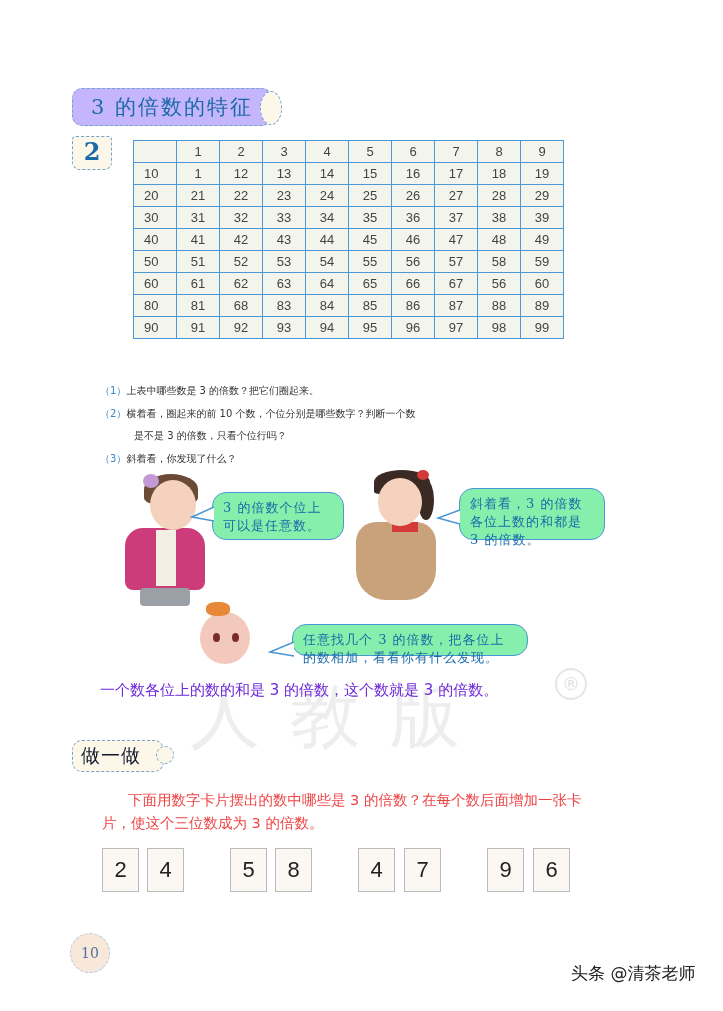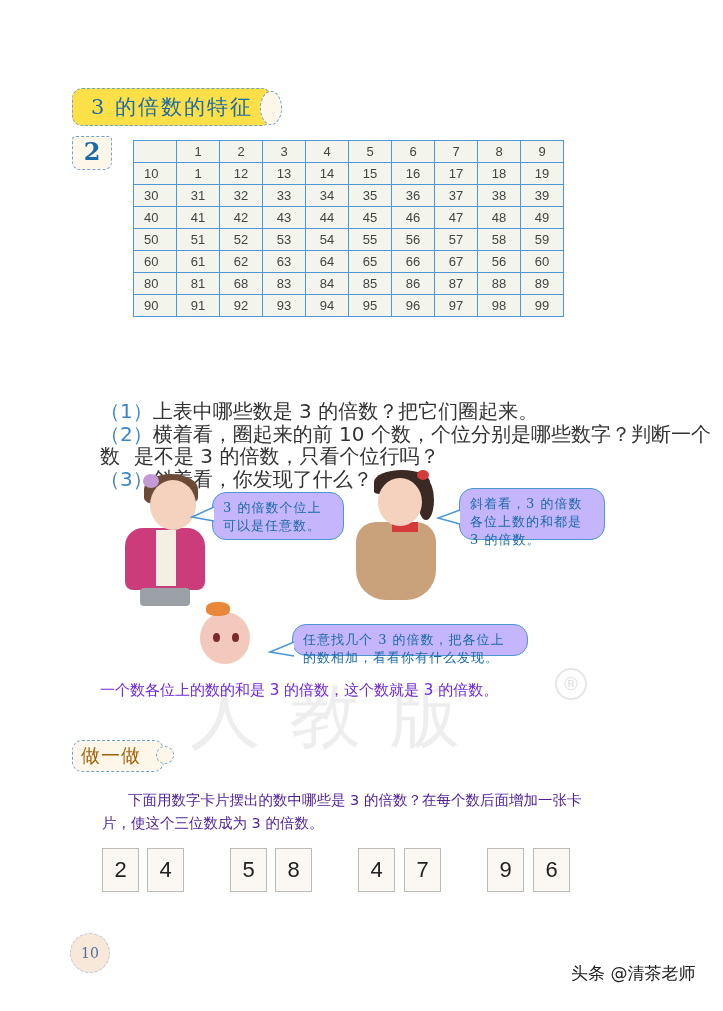--- a/index.html
+++ b/index.html
@@ -2,43 +2,43 @@
 <html><head>
 <meta charset="utf-8">
 <style>
   html, body { margin:0; padding:0; }
   body { width:723px; height:1011px; background:#ffffff; position:relative; overflow:hidden;
          font-family:"DejaVu Sans", "Liberation Sans", sans-serif; color:#333; }
   .abs { position:absolute; }
 
   
   .title-banner { left:72px; top:88px; width:200px; height:38px; border:1.5px dashed #6fa2cf;
-     border-radius:10px; background:#fde047; box-sizing:border-box; }
+     border-radius:10px; background:#c4b5fd; box-sizing:border-box; }
   .title-banner .t { position:absolute; left:18px; top:4px; font-size:21px; color:#1b6aa8; letter-spacing:2px;
      font-family:"DejaVu Serif", serif; }
   .title-scroll { left:260px; top:91px; width:22px; height:34px; border:1.5px dashed #6fa2cf; border-radius:50%;
      background:#fdf7ea; box-sizing:border-box; }
 
   .num-badge { left:72px; top:136px; width:40px; height:34px; border:1.5px dashed #6fa2cf; border-radius:4px 4px 8px 8px;
      background:#fdf7ea; box-sizing:border-box; text-align:center; }
   .num-badge span { font-size:24px; font-weight:bold; color:#1b6aa8; font-family:"DejaVu Serif", serif; line-height:30px; }
 
   
   .grid { left:133px; top:140px; border-collapse:collapse; background:#f3f4ec; }
   .grid td { border:1.5px solid #4d97d6; width:42px; height:21px; text-align:center; font-size:13px; color:#444;
      padding:0; font-family:"Liberation Sans", sans-serif; }
   .grid td.rowhead { text-align:left; padding-left:10px; width:32px; }
 
   
-  .q { left:100px; font-size:20px; color:#333; line-height:22px;margin-top:20px; }
+  .q { left:100px; font-size:10px; color:#333; line-height:22px; }
   .q .n { color:#3a86c9; }
   .q1 { top:380px; } .q2 { top:403px; } .q2b { top:425px; left:134px; } .q3 { top:448px; }
 
   
-  .bubble { border:1.5px solid #4d97d6; border-radius:14px; background:#c4b5fd; box-sizing:border-box;
+  .bubble { border:1.5px solid #4d97d6; border-radius:14px; background:#86efac; box-sizing:border-box;
      color:#1b6aa8; font-size:13px; line-height:18px; padding:6px 10px; letter-spacing:1px;
      font-family:"DejaVu Serif", serif; }
   .b1 { left:212px; top:492px; width:132px; height:48px; }
   .b2 { left:459px; top:488px; width:146px; height:52px; }
   .b3 { left:292px; top:624px; width:236px; height:32px; }
   .girl1-head { left:150px; top:480px; width:46px; height:50px; background:#f4d2bd; border-radius:50%; }
   .girl1-hair { left:144px; top:474px; width:54px; height:30px; background:#6b4a36; border-radius:50% 50% 20% 20%; }
   .girl1-bow { left:143px; top:474px; width:16px; height:14px; background:#c49ad6; border-radius:50%; }
   .girl1-body { left:125px; top:528px; width:80px; height:62px; background:#cc3b7a; border-radius:18px 18px 8px 8px; }
   .girl1-shirt { left:156px; top:530px; width:20px; height:56px; background:#f3efe2; }
@@ -59,24 +59,24 @@
   .conclusion { left:100px; top:681px; font-size:15px; color:#6d28d9; }
 
   .watermark-r { left:555px; top:668px; width:28px; height:28px; border:2px solid #e6e6e6; border-radius:50%;
      color:#e0e0e0; font-size:18px; text-align:center; line-height:28px; }
   .watermark-text { left:190px; top:670px; font-size:70px; color:#eeeeee; font-family:"DejaVu Serif", serif;
      letter-spacing:30px; }
 
   
   .doit { left:72px; top:740px; width:92px; height:32px; border:1.5px dashed #6fa2cf; border-radius:10px;
      background:#fdf7ea; box-sizing:border-box; }
-  .doit span { position:absolute; left:8px; top:2px; font-size:19px; color:#a16207; letter-spacing:1px; font-family:"DejaVu Serif", serif; }
+  .doit span { position:absolute; left:8px; top:2px; font-size:19px; color:#0f172a; letter-spacing:1px; font-family:"DejaVu Serif", serif; }
   .doit-bulb { left:156px; top:746px; width:18px; height:18px; border:1.5px dashed #6fa2cf; border-radius:50%; background:#fdf7ea; box-sizing:border-box; }
 
-  .instr { left:100px; font-size:14.5px; color:#4c1d95; line-height:24px; }
+  .instr { left:100px; font-size:14.5px; color:#ef4444; line-height:24px; }
   .instr1 { top:788px; left:128px; } .instr2 { top:811px; left:102px; }
 
   .card { width:37px; height:44px; background:#fbf7f2; border:1.5px solid #bbb; box-sizing:border-box;
      text-align:center; line-height:42px; font-size:22px; color:#222; font-family:"Liberation Sans", sans-serif; top:848px; }
 
   .pagenum { left:70px; top:933px; width:40px; height:40px; background:#f7e8d9; border-radius:50%;
      border:1.5px dashed #b9c8e2; box-sizing:border-box; text-align:center; line-height:38px; color:#5070a0;
      font-size:14px; font-family:"DejaVu Serif", serif; }
   .source { left:571px; top:962px; font-size:17px; color:#222; }
 </style>
@@ -112,20 +112,32 @@
         <td>12</td>
         <td>13</td>
         <td>14</td>
         <td>15</td>
         <td>16</td>
         <td>17</td>
         <td>18</td>
         <td>19</td>
       </tr>
       <tr>
+        <td class="rowhead">20</td>
+        <td>21</td>
+        <td>22</td>
+        <td>23</td>
+        <td>24</td>
+        <td>25</td>
+        <td>26</td>
+        <td>27</td>
+        <td>28</td>
+        <td>29</td>
+      </tr>
+      <tr>
         <td class="rowhead">30</td>
         <td>31</td>
         <td>32</td>
         <td>33</td>
         <td>34</td>
         <td>35</td>
         <td>36</td>
         <td>37</td>
         <td>38</td>
         <td>39</td>

